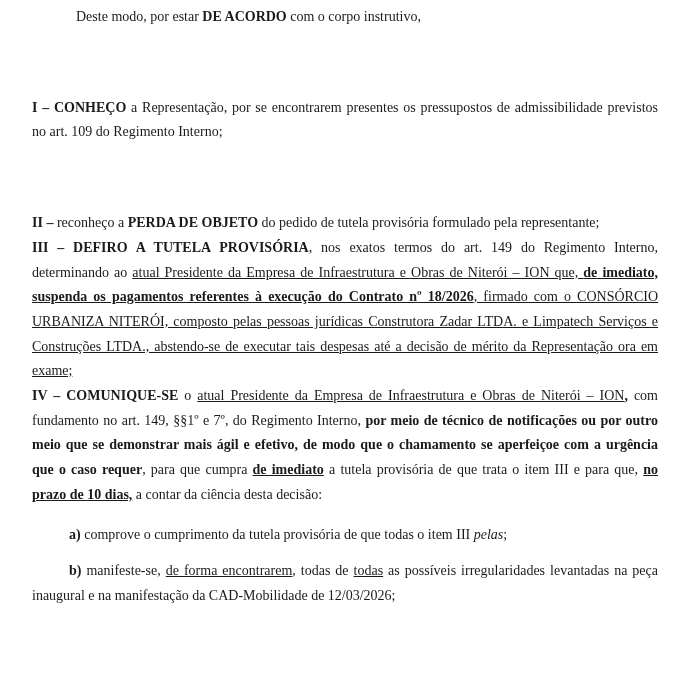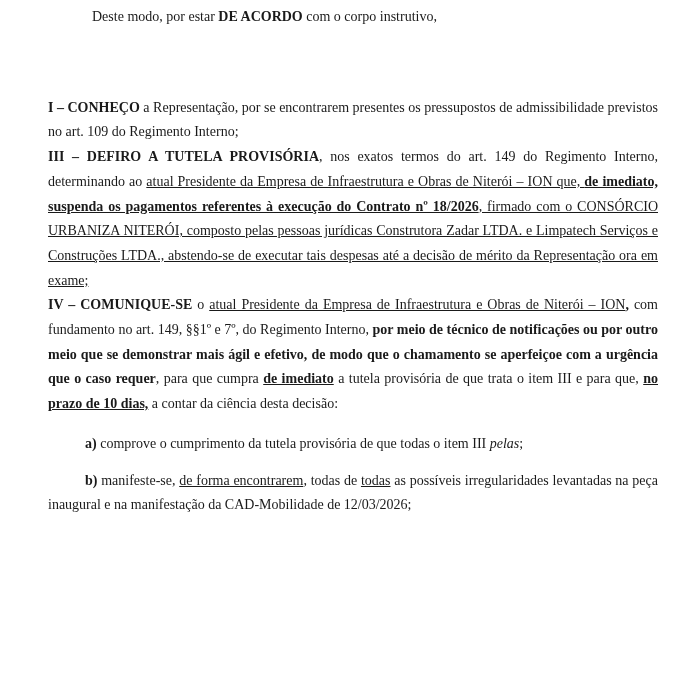--- a/index.html
+++ b/index.html
@@ -10,21 +10,21 @@
   .page {
     position: relative;
     width: 696px;
     height: 688px;
     box-sizing: border-box;
     background: var(--doc-bg, #ffffff);
     overflow: hidden;
   }
   .doc {
     box-sizing: border-box;
-    padding: 5px 38px 0 48px;
+    padding: 5px 38px 0 32px;
     font-family: "Liberation Serif", "DejaVu Serif", serif;
     font-size: 14px;
     line-height: 24.7px;
     color: var(--doc-fg, #1a1a1a);
   }
   .para {
     margin: 0;
     text-align: justify;
   }
   .p-indent { text-indent: 44px; }
@@ -37,18 +37,19 @@
   .u { text-decoration: underline; }
   .i { font-style: italic; }
 </style>
 </head>
 <body>
 
 <div class="page">
   <div class="doc">
     <p class="para p-indent"><span>Deste modo, por estar </span><span class="b">DE ACORDO</span><span> com o corpo instrutivo,</span></p>
     <p class="para mt-50"><span class="b">I – CONHEÇO</span><span> a Representação, por se encontrarem presentes os pressupostos de admissibilidade previstos no art. 109 do Regimento Interno;</span></p>
+    <p class="para mt-50"><span class="b">II –</span><span> reconheço a </span><span class="b">PERDA DE OBJETO</span><span> do pedido de tutela provisória formulado pela representante;</span></p>
     <p class="para mt-45"><span class="b">III – DEFIRO A TUTELA PROVISÓRIA</span><span>, nos exatos termos do art. 149 do Regimento Interno, determinando ao </span><span class="u">atual Presidente da Empresa de Infraestrutura e Obras de Niterói – ION que, </span><span class="b u">de imediato, suspenda os pagamentos referentes à execução do Contrato nº 18/2026</span><span class="u">, firmado com o CONSÓRCIO URBANIZA NITERÓI, composto pelas pessoas jurídicas Construtora Zadar LTDA. e Limpatech Serviços e Construções LTDA., abstendo-se de executar tais despesas até a decisão de mérito da Representação ora em exame;</span></p>
     <p class="para mt-45"><span class="b">IV – COMUNIQUE-SE</span><span> o </span><span class="u">atual Presidente da Empresa de Infraestrutura e Obras de Niterói – ION</span><span class="b">,</span><span> com fundamento no art. 149, §§1º e 7º, do Regimento Interno, </span><span class="b">por meio de técnico de notificações ou por outro meio que se demonstrar mais ágil e efetivo, de modo que o chamamento se aperfeiçoe com a urgência que o caso requer</span><span>, para que cumpra </span><span class="b u">de imediato</span><span> a tutela provisória de que trata o item III e para que, </span><span class="b u">no prazo de 10 dias,</span><span> a contar da ciência desta decisão:</span></p>
     <p class="para p-sub mt-15"><span class="b">a)</span><span> comprove o cumprimento da tutela provisória de que todas o item III </span><span class="i">pelas</span><span>;</span></p>
     <p class="para p-sub mt-12"><span class="b">b)</span><span> manifeste-se, </span><span class="u">de forma encontrarem</span><span>, todas de </span><span class="u">todas</span><span> as possíveis irregularidades levantadas na peça inaugural e na manifestação da CAD-Mobilidade de 12/03/2026;</span></p>
   </div>
 </div>
 
 </body></html>

